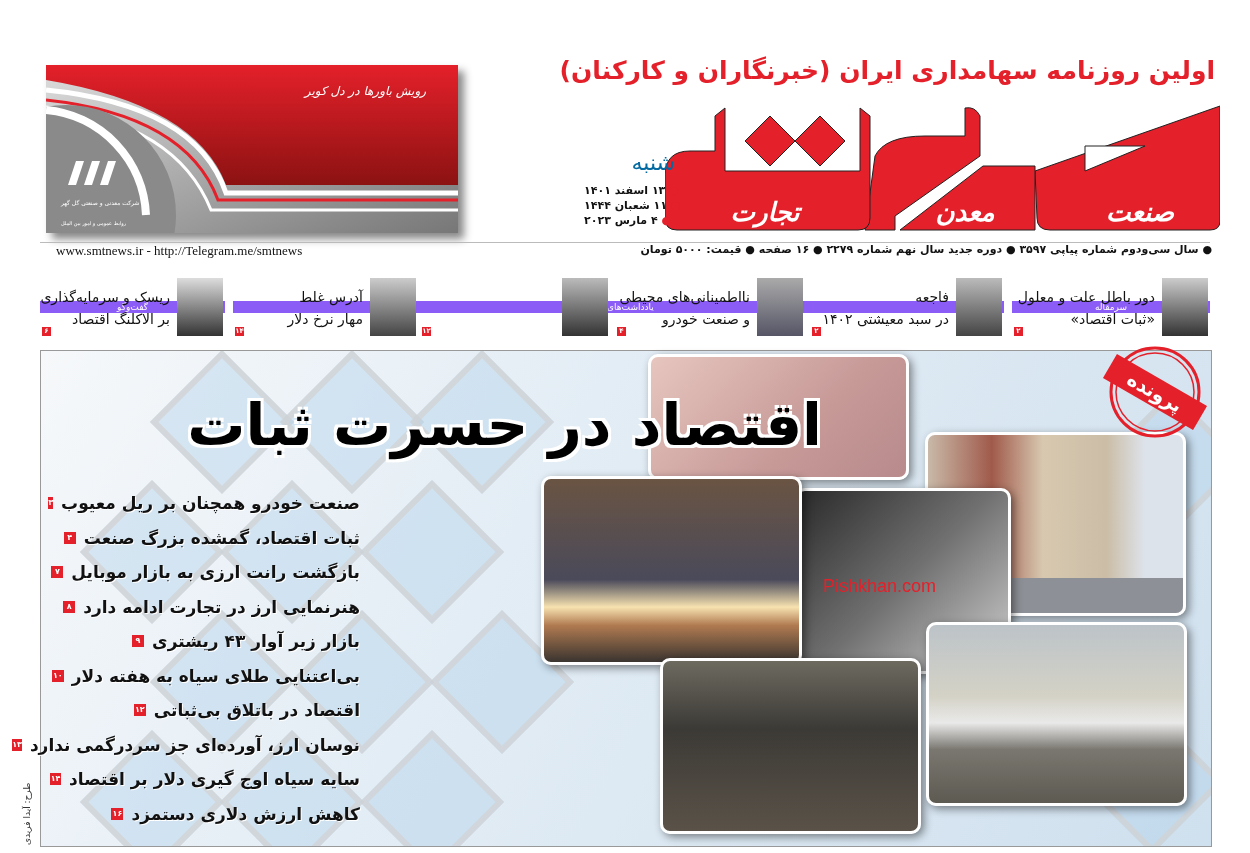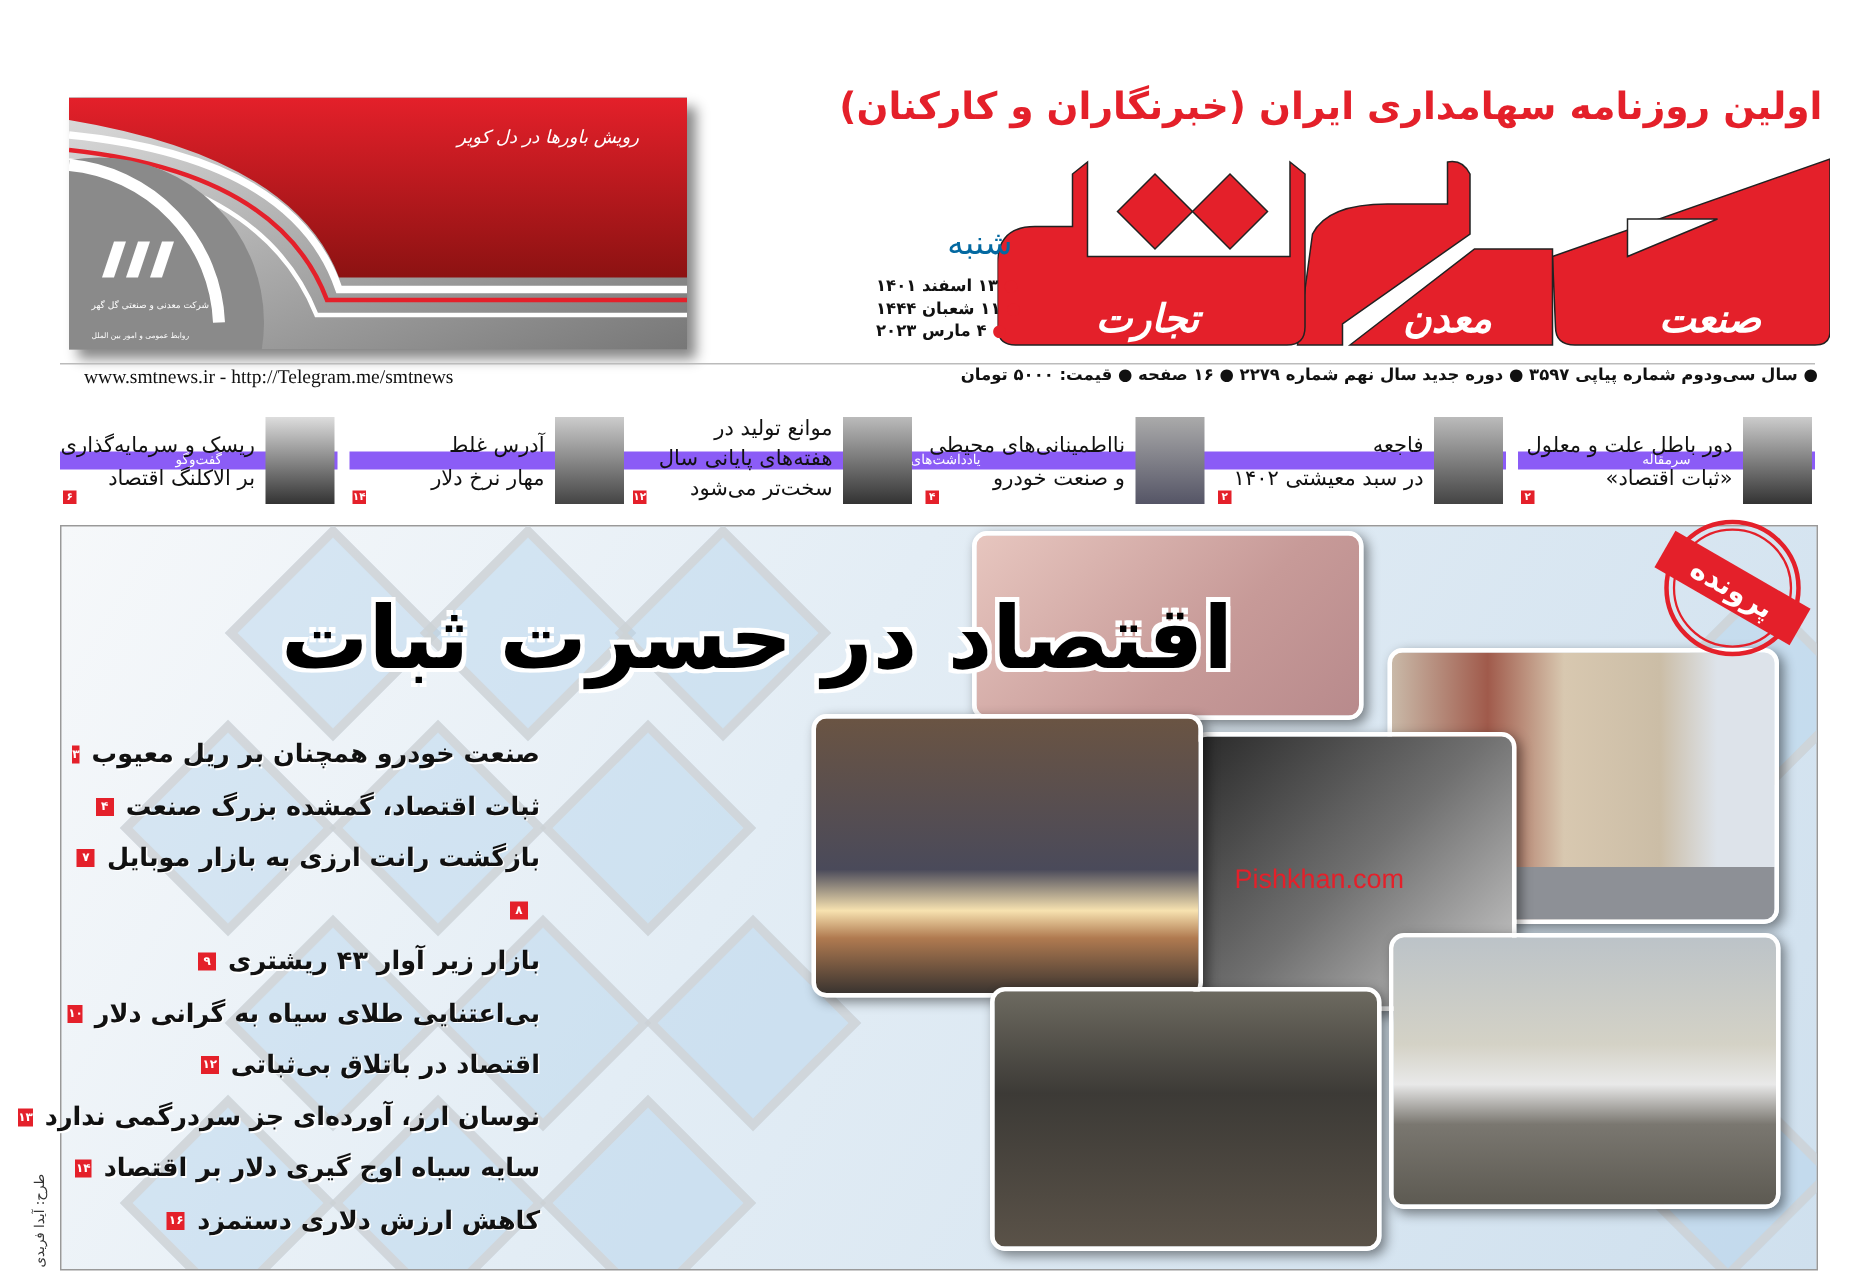--- a/index.html
+++ b/index.html
@@ -121,25 +121,20 @@
 <div class="abs op" style="left:615px;width:190px;">
   <div class="photo" style="right:2px;background:linear-gradient(#aaa,#556);"></div>
   <div class="ttl" style="right:55px;">
       <div>نااطمینانی‌های محیطی</div>
       <div>و صنعت خودرو</div>
     </div>
   <div class="pg" style="left:2px;top:51px;">۴</div>
 </div>
 <div class="abs op" style="left:420px;width:190px;">
   <div class="photo" style="right:2px;background:linear-gradient(#bbb,#333);"></div>
-  <div class="ttl" style="right:55px;top:0;line-height:20px;">
-      <div>موانع تولید در</div>
-      <div>هفته‌های پایانی سال</div>
-      <div>سخت‌تر می‌شود</div>
-    </div>
   <div class="pg" style="left:2px;top:51px;">۱۲</div>
 </div>
 <div class="abs op" style="left:233px;width:185px;">
   <div class="photo" style="right:2px;background:linear-gradient(#ccc,#444);"></div>
   <div class="ttl" style="right:55px;">
       <div>آدرس غلط</div>
       <div>مهار نرخ دلار</div>
     </div>
   <div class="pg" style="left:2px;top:51px;">۱۴</div>
 </div>
@@ -198,28 +193,29 @@
     </div>
   <div class="item">
       <span class="t">ثبات اقتصاد، گمشده بزرگ صنعت</span>
       <span class="n">۴</span>
     </div>
   <div class="item">
       <span class="t">بازگشت رانت ارزی به بازار موبایل</span>
       <span class="n">۷</span>
     </div>
   <div class="item">
+      <span class="t">هنرنمایی ارز در تجارت ادامه دارد</span>
       <span class="n">۸</span>
     </div>
   <div class="item">
       <span class="t">بازار زیر آوار ۴۳ ریشتری</span>
       <span class="n">۹</span>
     </div>
   <div class="item">
-      <span class="t">بی‌اعتنایی طلای سیاه به گرانی دلار</span>
+      <span class="t">بی‌اعتنایی طلای سیاه به هفته دلار</span>
       <span class="n">۱۰</span>
     </div>
   <div class="item">
       <span class="t">اقتصاد در باتلاق بی‌ثباتی</span>
       <span class="n">۱۲</span>
     </div>
   <div class="item">
       <span class="t">نوسان ارز، آورده‌ای جز سردرگمی ندارد</span>
       <span class="n">۱۳</span>
     </div>

